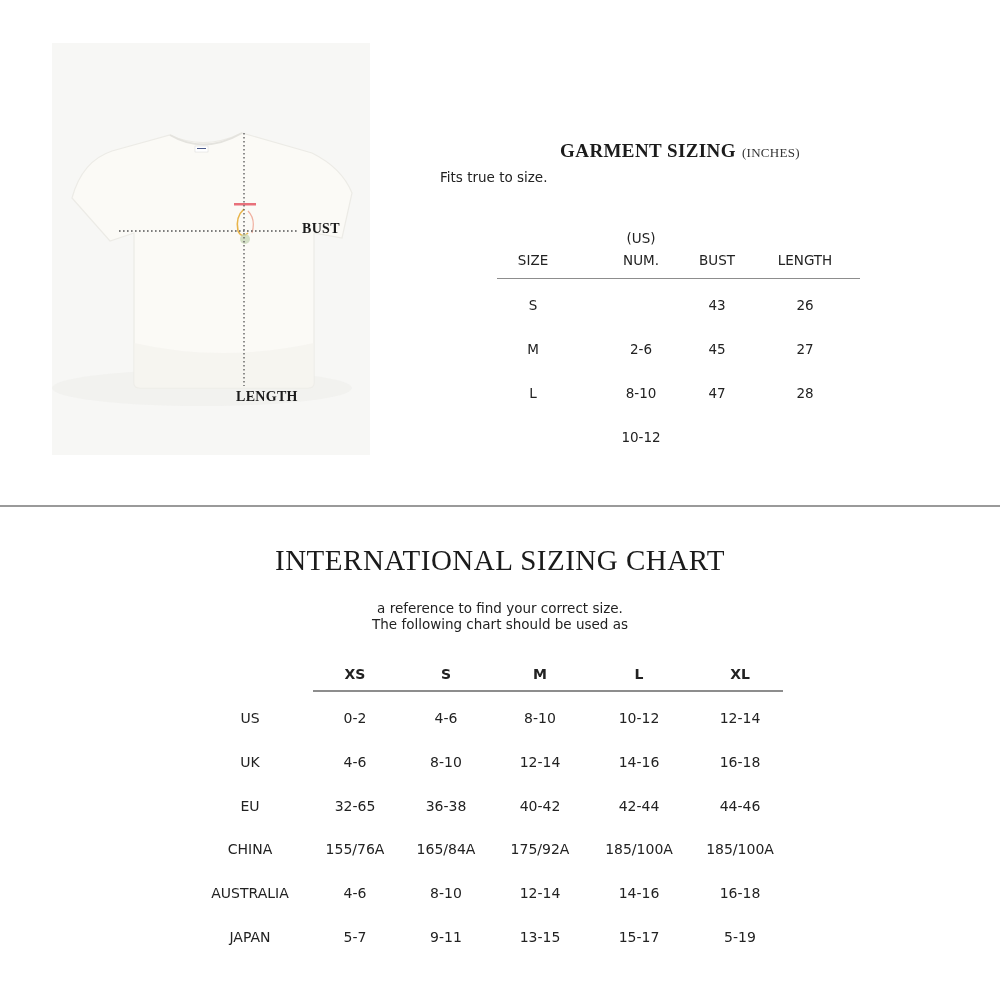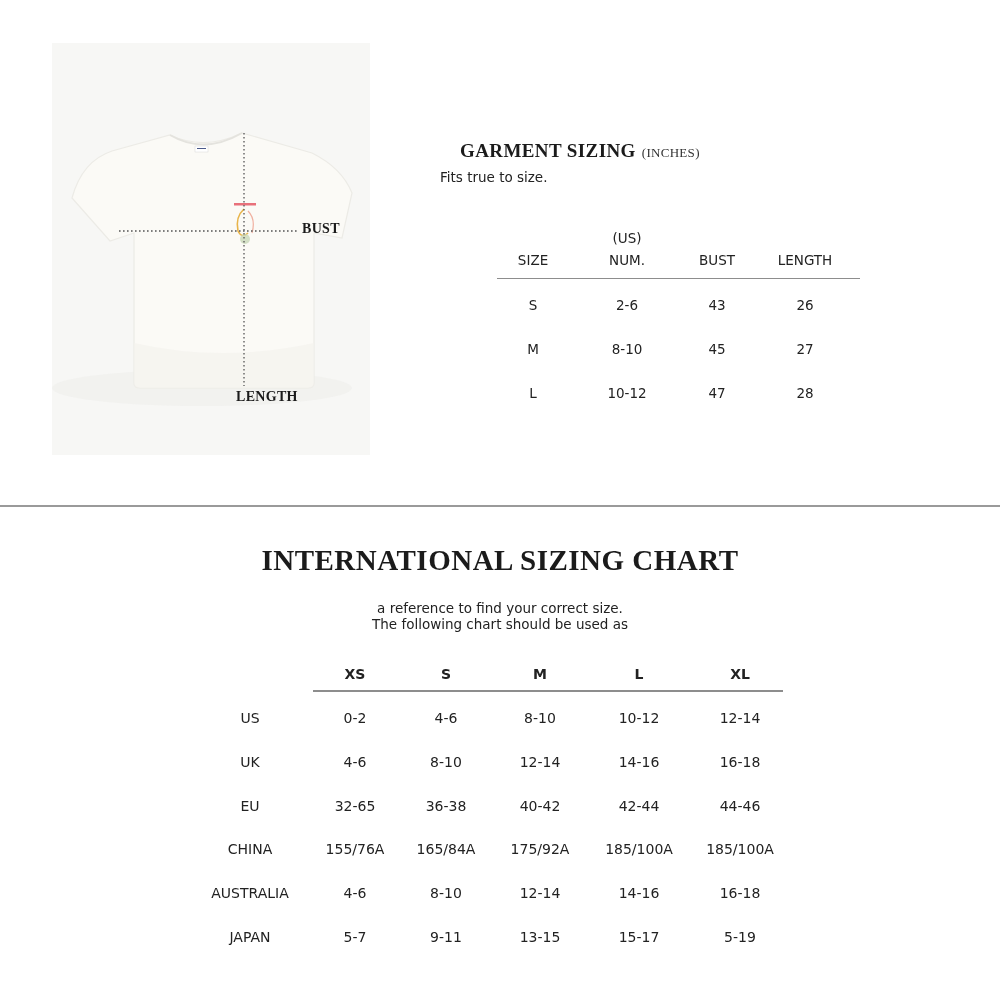--- a/index.html
+++ b/index.html
@@ -14,53 +14,52 @@
     .img-panel svg { position: absolute; left: 0; top: 0; }
     .tee-label {
       position: absolute; font-family: "Liberation Serif", serif; font-weight: bold;
       font-size: 14px; color: #1b1b1b; letter-spacing: 0.3px;
     }
     .tee-label.bust { left: 302px; top: 221px; }
     .tee-label.length { left: 236px; top: 389px; }
 
     
     .garment-title {
-      position: absolute; left: 460px; top: 140px; width: 440px; 
+      position: absolute; left: 460px; top: 140px; width: 440px; text-align: center;
       font-family: "Liberation Serif", serif; color: #1b1b1b;
     }
     .garment-title .main { font-weight: bold; font-size: 19px; letter-spacing: 0.4px; }
     .garment-title .unit { font-size: 13px; margin-left: 6px; letter-spacing: 0.3px; color: #333; }
     .garment-sub {
       position: absolute; left: 440px; top: 169px; width: 480px; text-align: left;
       font-size: 13.5px; line-height: 16px; color: #222;
     }
 
     .g-table { position: absolute; left: 497px; top: 228px; width: 363px; }
     .g-head { position: relative; height: 51px; border-bottom: 1.5px solid #8d8d8d; }
     .g-col { position: absolute; text-align: center; font-size: 13.5px; color: #222; }
     .g-head .g-col { bottom: 7px; line-height: 22px; }
     .g-row { position: relative; height: 44px; }
     .g-row .g-col { top: 18px; }
     .gc0 { left: 0; width: 72px; }
-    .gc1 { left: 90px; width: 80px; }
+    .gc1 { left: 104px; width: 80px; margin-top: 44px; }
     .gc2 { left: 184px; width: 72px; }
     .gc3 { left: 264px; width: 88px; }
 
     
     .divider {
       position: absolute; left: 0; top: 505px; width: 1000px; height: 2px;
       background: #9a9a9a;
     }
 
     
     .intl-title {
       position: absolute; left: 200px; top: 544px; width: 600px; text-align: center;
       font-family: "Liberation Serif", serif; font-size: 29px; color: #1b1b1b;
       letter-spacing: 0.5px;
-      font-weight: bold;
     }
     .intl-sub {
       position: absolute; left: 300px; top: 600px; width: 400px; text-align: center;
       font-size: 13.5px; line-height: 16px; color: #222;
     }
     .i-table { position: absolute; left: 200px; top: 660px; width: 600px; }
     .i-head { position: relative; height: 31px; }
     .i-head-line { position: absolute; left: 113px; top: 30px; width: 470px; height: 1.5px; background: #8d8d8d; }
     .i-row { position: relative; height: 43.8px; }
     .i-cell { position: absolute; text-align: center; font-size: 14px; color: #222; white-space: nowrap; }

